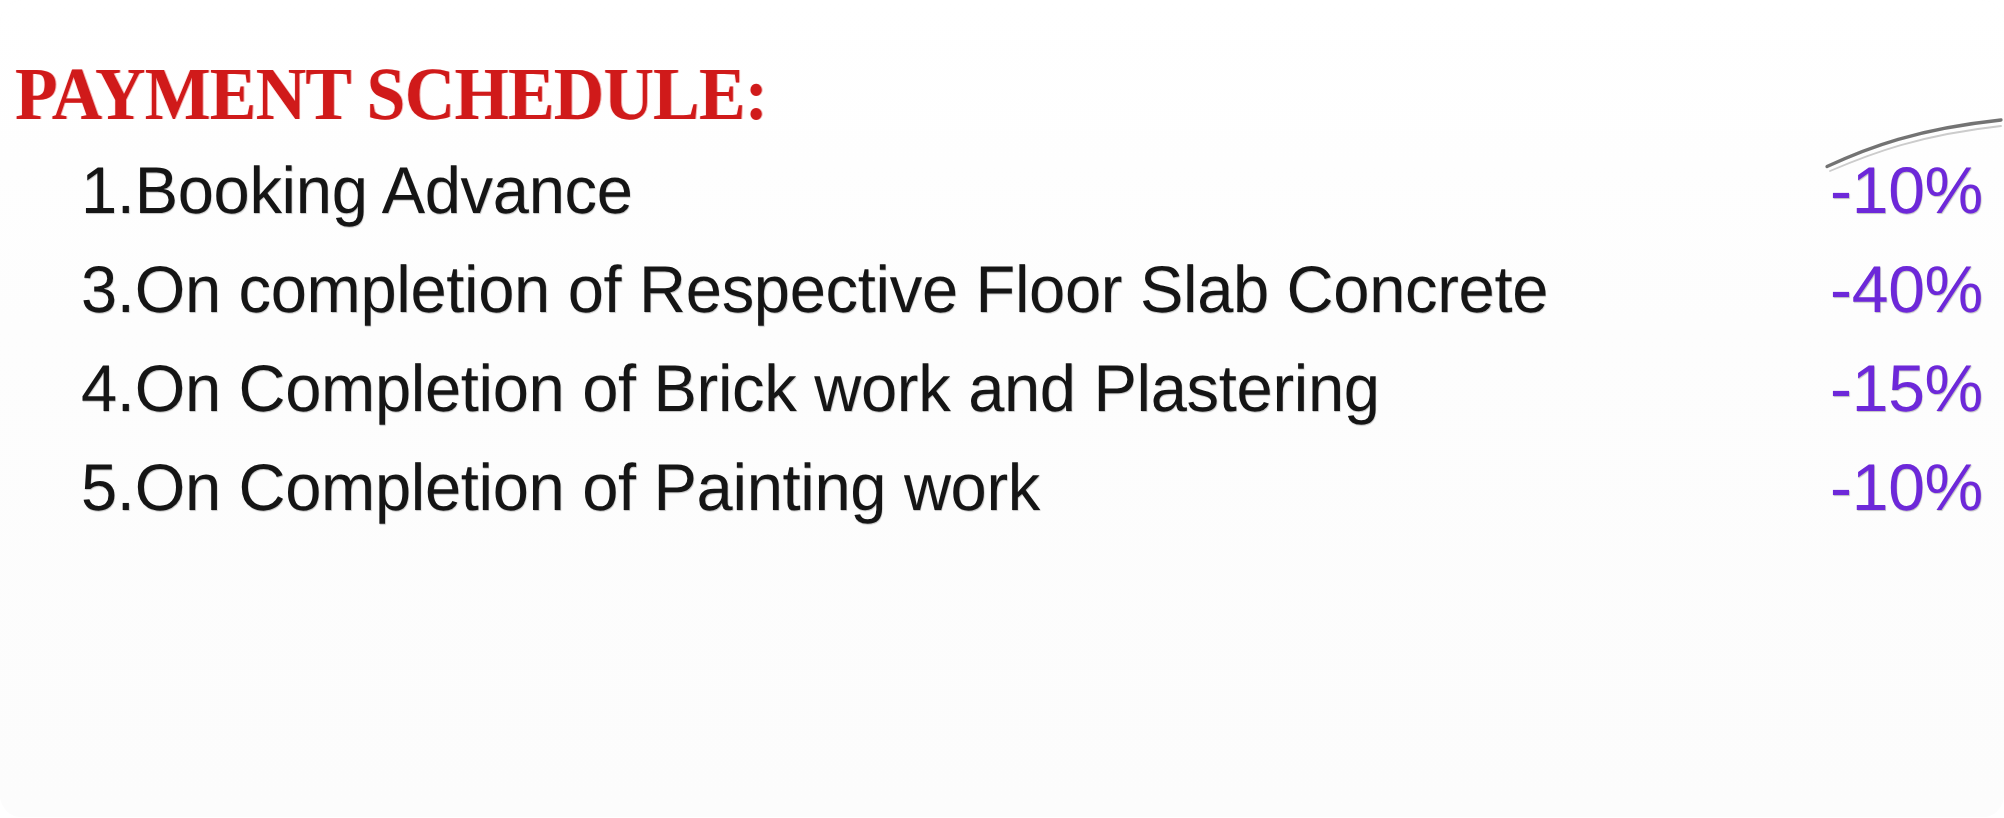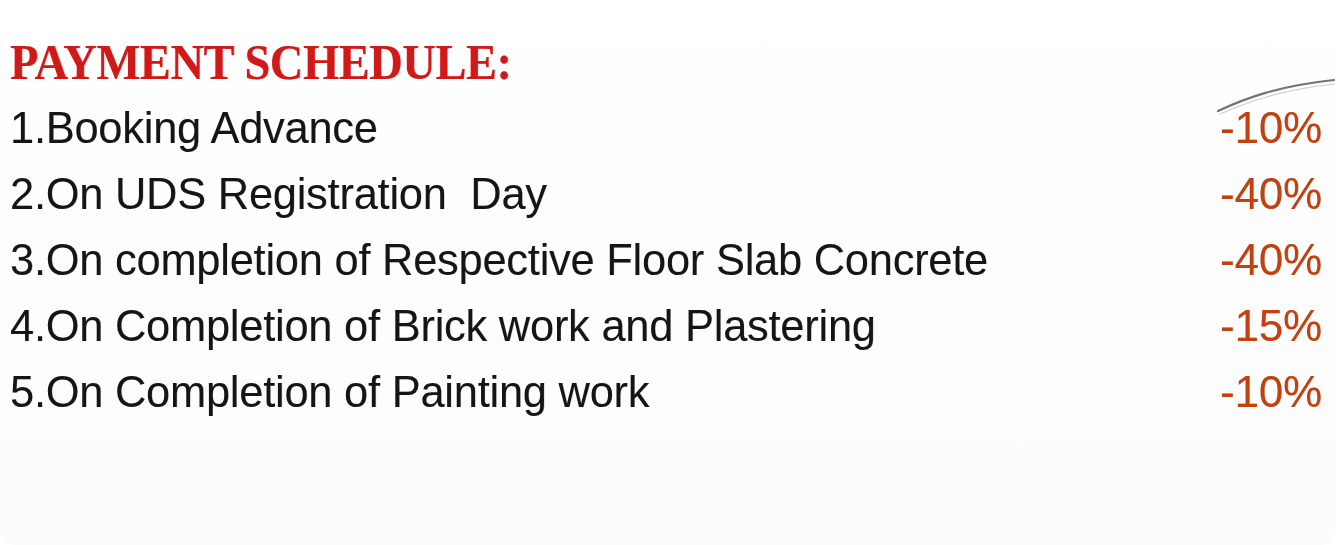--- a/index.html
+++ b/index.html
@@ -54,41 +54,42 @@
     width: 1316px;
   }
 
   .schedule-row {
     position: relative;
     height: 66px;
     display: flex;
     align-items: flex-start;
     justify-content: space-between;
     white-space: nowrap;
+    margin-left: 44px;
   }
 
   .row-label {
     font-family: "Liberation Sans", "DejaVu Sans", sans-serif;
     font-size: 44px;
     line-height: 56px;
     font-weight: 400;
     color: #151515;
     letter-spacing: -0.2px;
     transform: scaleX(0.985);
     transform-origin: left top;
     white-space: pre;
     text-shadow: 0.4px 0.4px 0.6px rgba(90,90,90,0.35);
   }
 
   .row-value {
     font-family: "Liberation Sans", "DejaVu Sans", sans-serif;
     font-size: 44px;
     line-height: 56px;
     font-weight: 400;
-    color: #c2410c;
+    color: #6d28d9;
     letter-spacing: -0.2px;
     white-space: pre;
     text-align: right;
     padding-right: 4px;
     text-shadow: 0.4px 0.4px 0.6px rgba(90,90,90,0.35);
   }
 
   
   #corner-arc {
     position: absolute;
@@ -108,24 +109,20 @@
 
   <div id="title">PAYMENT SCHEDULE:</div>
 
   <div id="schedule-list">
 
     <div class="schedule-row">
       <span class="row-label">1.Booking Advance</span>
       <span class="row-value">-10%</span>
     </div>
 
-    <div class="schedule-row">
-      <span class="row-label">2.On UDS Registration  Day</span>
-      <span class="row-value">-40%</span>
-    </div>
 
     <div class="schedule-row">
       <span class="row-label">3.On completion of Respective Floor Slab Concrete</span>
       <span class="row-value">-40%</span>
     </div>
 
     <div class="schedule-row">
       <span class="row-label">4.On Completion of Brick work and Plastering</span>
       <span class="row-value">-15%</span>
     </div>

